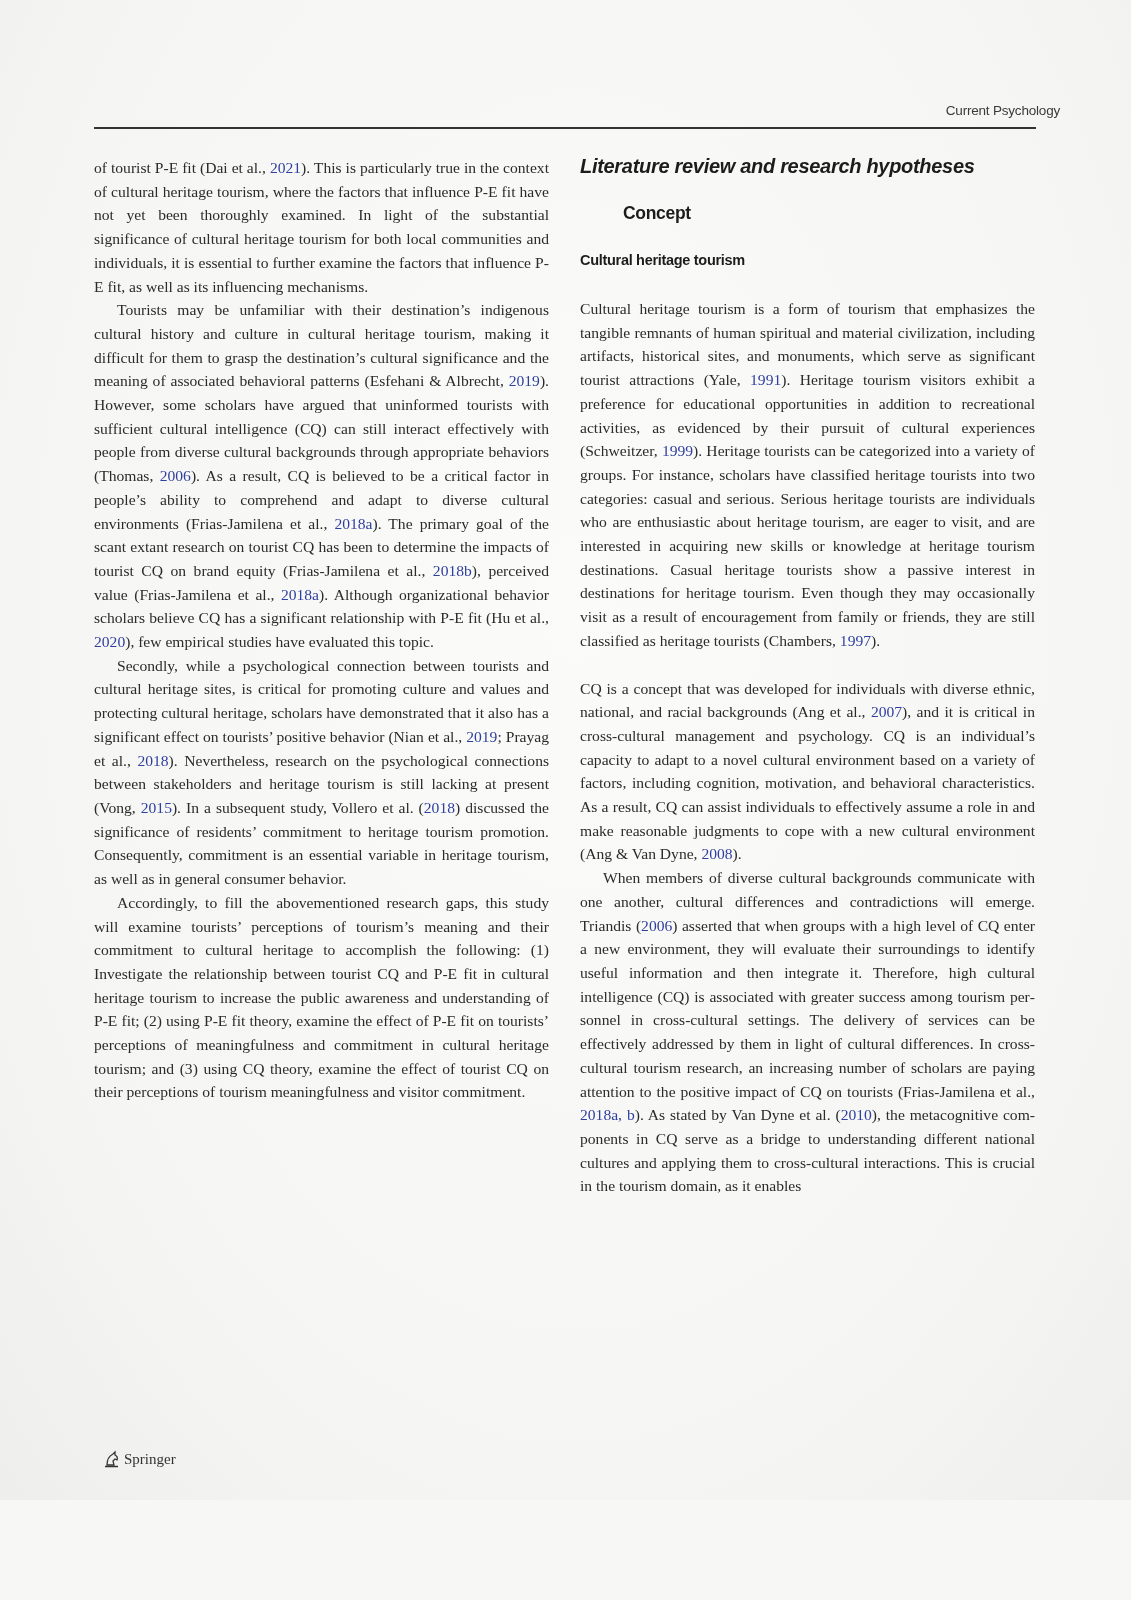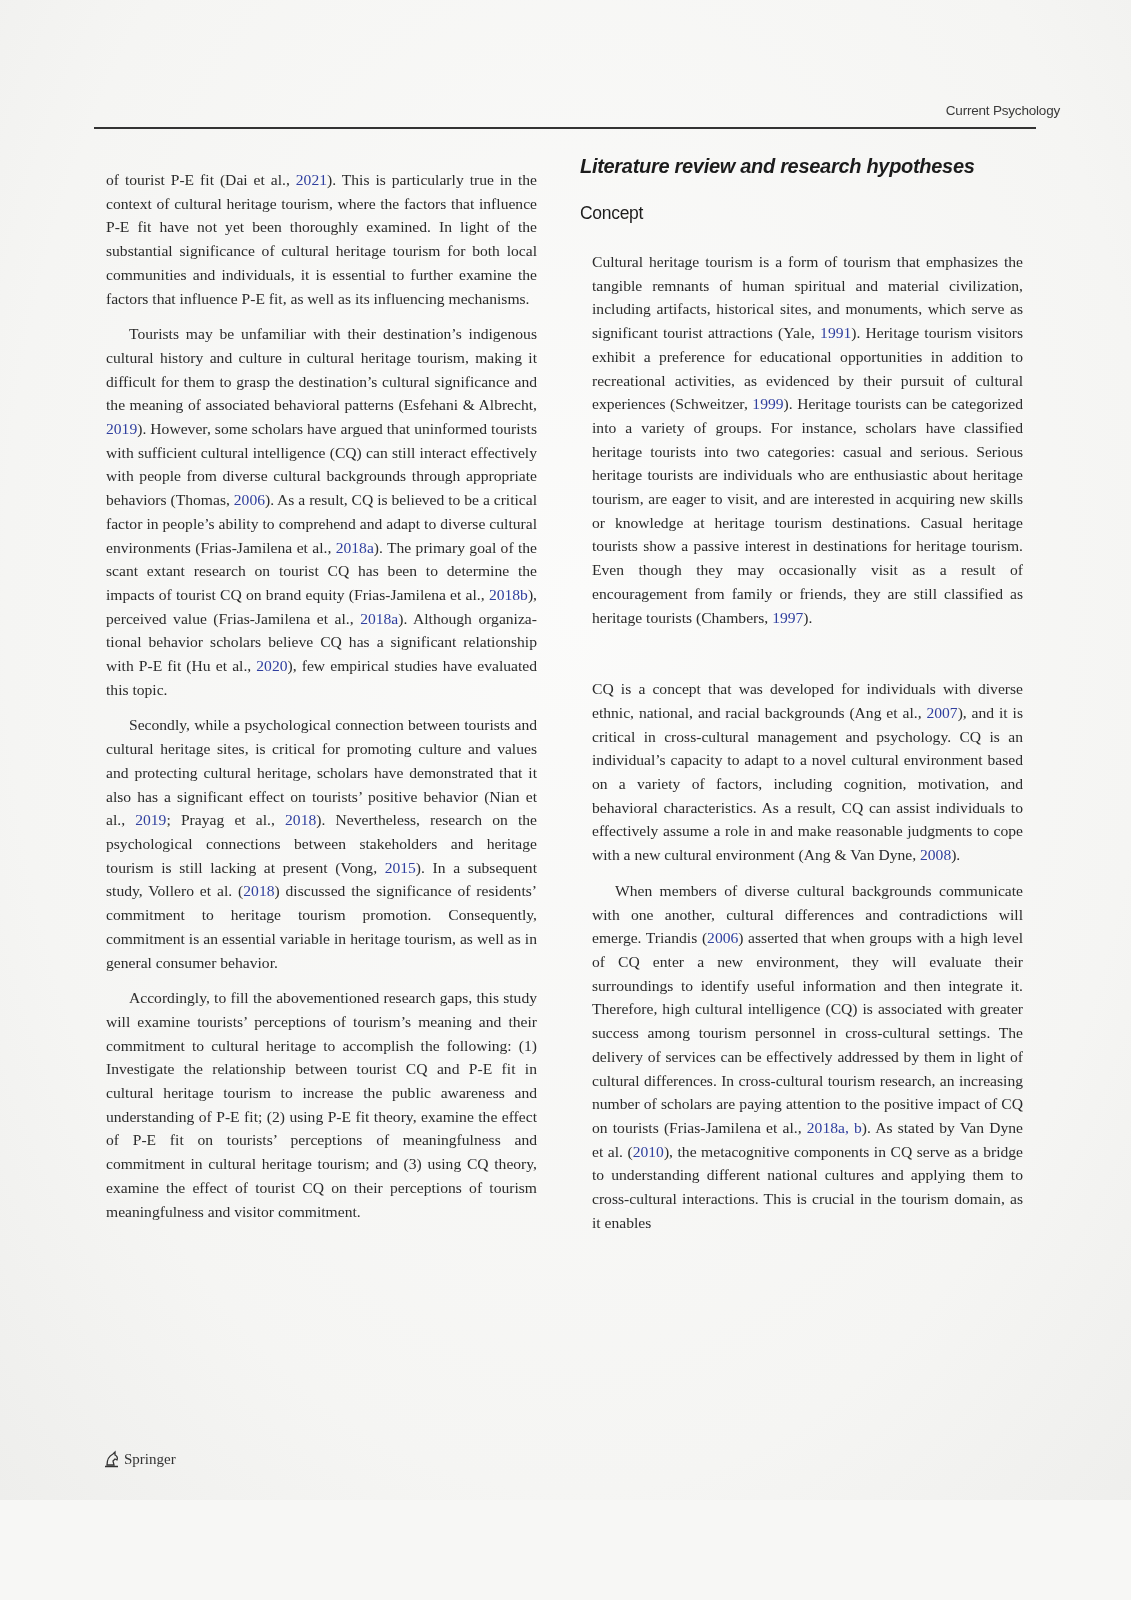--- a/index.html
+++ b/index.html
@@ -25,29 +25,29 @@
     position: absolute; left: 94px; width: 942px; top: 127px; height: 2px;
     background: #333;
   }
   .col {
     position: absolute; top: 156px; width: 455px;
     font-size: 15.6px; line-height: 23.7px; text-align: justify;
     hyphens: manual;
   }
   .col.left { left: 94px; }
   .col.right { left: 580px; }
-  .col p { margin: 12px; }
+  .col p { margin: 0; }
   .col p.indent { text-indent: 23px; }
   .cite { color: #2f3f9f; }
   h2, h3, h4 {
     font-family: "Liberation Sans", "DejaVu Sans", sans-serif;
     color: #1c1c1c; margin: 0; letter-spacing: -0.3px;
   }
   h2 { font-size: 20px; font-weight: bold; line-height: 24px; margin-bottom: 24px; margin-top: -2px; font-style: italic; }
-  h3 { font-size: 17.5px; font-weight: normal; line-height: 22px; margin-bottom: 26px; }
+  h3 { font-size: 17.5px; font-weight: bold; line-height: 22px; margin-bottom: 26px; margin-left: 43px; }
   h4 { font-size: 14.5px; font-weight: bold; line-height: 20px; margin-bottom: 27px; }
   .gap { height: 24px; }
   .footer {
     position: absolute; left: 104px; top: 1450px;
     display: flex; align-items: center; gap: 4px;
     font-family: "Liberation Serif", "DejaVu Serif", serif;
     font-size: 15px; color: #333;
   }
   .springer-icon { width: 16px; height: 18px; display: inline-block; }
 </style>
@@ -62,20 +62,21 @@
   <div class="col left" id="left-col">
       <p><span>of tourist P-E fit (Dai et al., </span><span class="cite">2021</span><span>). This is particularly true in the context of cultural heritage tourism, where the factors that influence P-E fit have not yet been thoroughly exam­ined. In light of the substantial significance of cultural heri­tage tourism for both local communities and individuals, it is essential to further examine the factors that influence P-E fit, as well as its influencing mechanisms.</span></p>
       <p class="indent"><span>Tourists may be unfamiliar with their destination’s indig­enous cultural history and culture in cultural heritage tour­ism, making it difficult for them to grasp the destination’s cultural significance and the meaning of associated behav­ioral patterns (Esfehani &amp; Albrecht, </span><span class="cite">2019</span><span>). However, some scholars have argued that uninformed tourists with sufficient cultural intelligence (CQ) can still interact effectively with people from diverse cultural backgrounds through appropri­ate behaviors (Thomas, </span><span class="cite">2006</span><span>). As a result, CQ is believed to be a critical factor in people’s ability to comprehend and adapt to diverse cultural environments (Frias-Jamilena et al., </span><span class="cite">2018a</span><span>). The primary goal of the scant extant research on tourist CQ has been to determine the impacts of tourist CQ on brand equity (Frias-Jamilena et al., </span><span class="cite">2018b</span><span>), perceived value (Frias-Jamilena et al., </span><span class="cite">2018a</span><span>). Although organiza­tional behavior scholars believe CQ has a significant rela­tionship with P-E fit (Hu et al., </span><span class="cite">2020</span><span>), few empirical studies have evaluated this topic.</span></p>
       <p class="indent"><span>Secondly, while a psychological connection between tourists and cultural heritage sites, is critical for promoting culture and values and protecting cultural heritage, schol­ars have demonstrated that it also has a significant effect on tourists’ positive behavior (Nian et al., </span><span class="cite">2019</span><span>; </span><span>Prayag</span><span> et al., </span><span class="cite">2018</span><span>). Nevertheless, research on the psychological connections between stakeholders and heritage tourism is still lacking at present (Vong, </span><span class="cite">2015</span><span>). In a subsequent study, Vollero et al. (</span><span class="cite">2018</span><span>) discussed the significance of residents’ commitment to heritage tourism promotion. Consequently, commitment is an essential variable in heritage tourism, as well as in general consumer behavior.</span></p>
       <p class="indent"><span>Accordingly, to fill the abovementioned research gaps, this study will examine tourists’ perceptions of tourism’s meaning and their commitment to cultural heritage to accomplish the following: (1) Investigate the relationship between tourist CQ and P-E fit in cultural heritage tourism to increase the public awareness and understanding of P-E fit; (2) using P-E fit theory, examine the effect of P-E fit on tourists’ perceptions of meaningfulness and commitment in cultural heritage tourism; and (3) using CQ theory, exam­ine the effect of tourist CQ on their perceptions of tourism meaningfulness and visitor commitment.</span></p>
     </div>
 
   <div class="col right">
     <h2>Literature review and research hypotheses</h2>
     <h3>Concept</h3>
+    <h4>Cultural heritage tourism</h4>
     <div id="block1">
         <p><span>Cultural heritage tourism is a form of tourism that empha­sizes the tangible remnants of human spiritual and material civilization, including artifacts, historical sites, and monu­ments, which serve as significant tourist attractions (Yale, </span><span class="cite">1991</span><span>). Heritage tourism visitors exhibit a preference for educational opportunities in addition to recreational activi­ties, as evidenced by their pursuit of cultural experiences (Schweitzer, </span><span class="cite">1999</span><span>). Heritage tourists can be categorized into a variety of groups. For instance, scholars have classi­fied heritage tourists into two categories: casual and serious. Serious heritage tourists are individuals who are enthusiastic about heritage tourism, are eager to visit, and are interested in acquiring new skills or knowledge at heritage tourism destinations. Casual heritage tourists show a passive inter­est in destinations for heritage tourism. Even though they may occasionally visit as a result of encouragement from family or friends, they are still classified as heritage tourists (Chambers, </span><span class="cite">1997</span><span>).</span></p>
       </div>
     <div class="gap"></div>
     <div id="block2">
         <p><span>CQ is a concept that was developed for individuals with diverse ethnic, national, and racial backgrounds (Ang et al., </span><span class="cite">2007</span><span>), and it is critical in cross-cultural management and psychology. CQ is an individual’s capacity to adapt to a novel cultural environment based on a variety of factors, including cognition, motivation, and behavioral character­istics. As a result, CQ can assist individuals to effectively assume a role in and make reasonable judgments to cope with a new cultural environment (Ang &amp; Van Dyne, </span><span class="cite">2008</span><span>).</span></p>
         <p class="indent"><span>When members of diverse cultural backgrounds commu­nicate with one another, cultural differences and contradic­tions will emerge. Triandis (</span><span class="cite">2006</span><span>) asserted that when groups with a high level of CQ enter a new environment, they will evaluate their surroundings to identify useful information and then integrate it. Therefore, high cultural intelligence (CQ) is associated with greater success among tourism per­sonnel in cross-cultural settings. The delivery of services can be effectively addressed by them in light of cultural differences. In cross-cultural tourism research, an increas­ing number of scholars are paying attention to the positive impact of CQ on tourists (Frias-Jamilena et al., </span><span class="cite">2018a, b</span><span>). As stated by Van Dyne et al. (</span><span class="cite">2010</span><span>), the metacognitive com­ponents in CQ serve as a bridge to understanding different national cultures and applying them to cross-cultural inter­actions. This is crucial in the tourism domain, as it enables</span></p>
       </div>
   </div>
 

